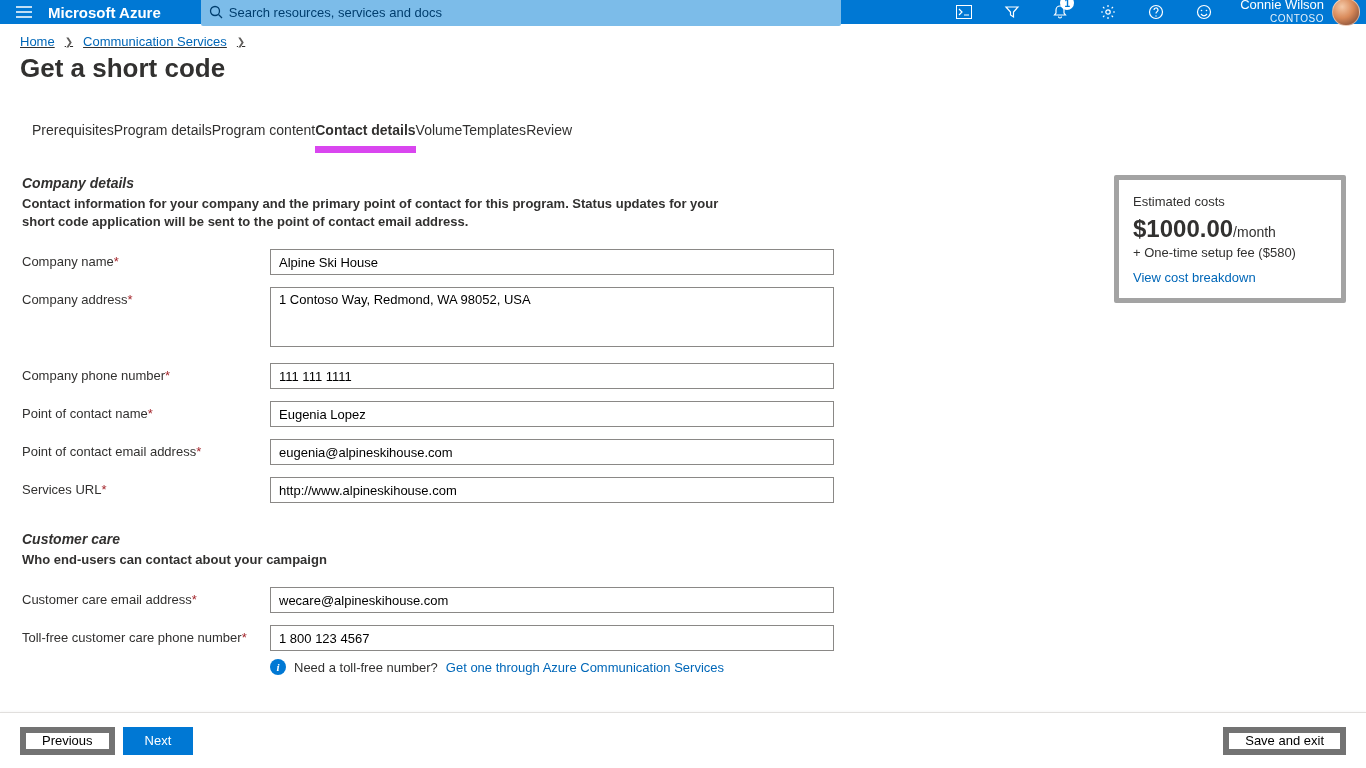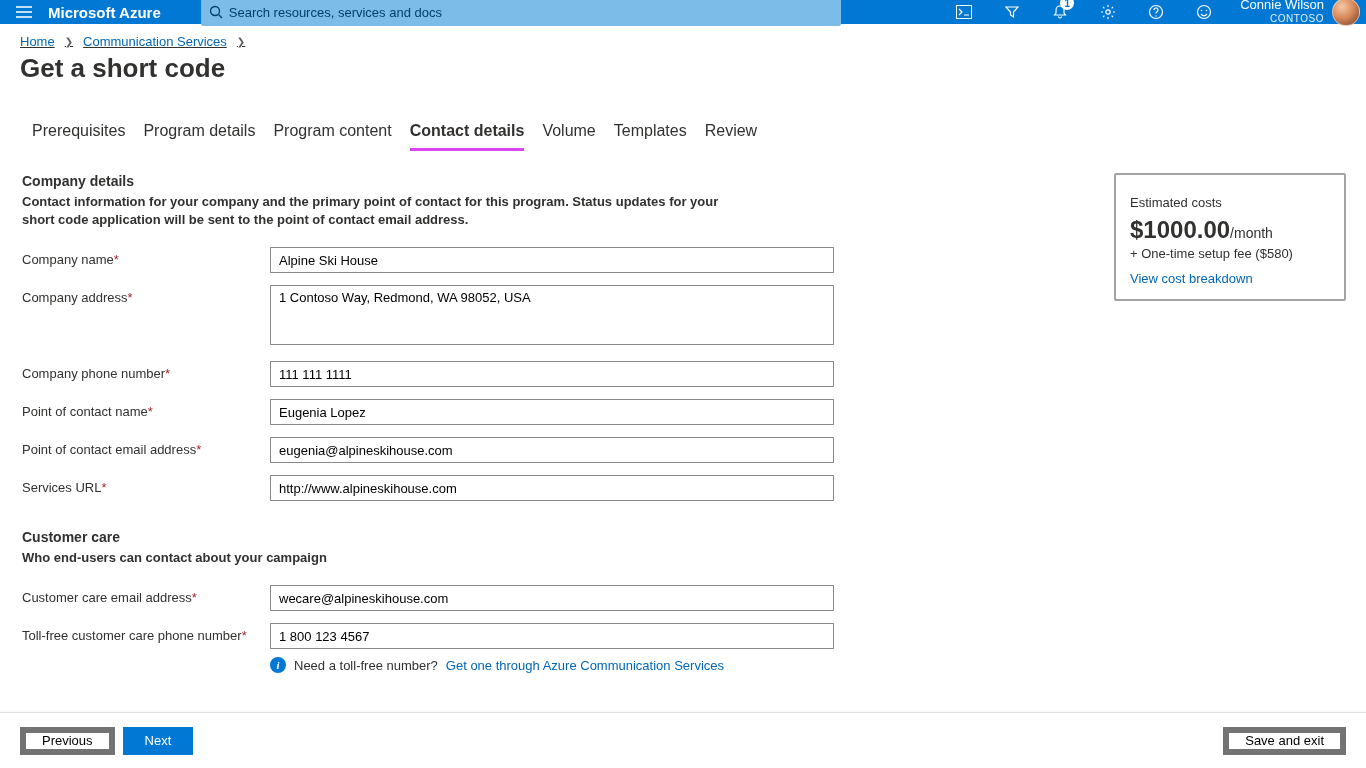--- a/index.html
+++ b/index.html
@@ -24,45 +24,45 @@
   .avatar { width:28px; height:28px; border-radius:50%; background: radial-gradient(circle at 35% 30%, #f4c9a8 0%, #d98a5a 45%, #6a3a2a 100%); border:1px solid rgba(255,255,255,.5); }
 
   
   .crumbs { padding: 10px 20px 0 20px; display:flex; align-items:center; gap:10px; font-size:13px;text-decoration:underline; }
   .crumbs a { color:#0067b8; text-decoration:none; }
   .crumbs .sep { color:#605e5c; font-size:10px; }
 
   h1.page-title { font-size:26px; font-weight:600; padding:4px 20px 0 20px; color:#323130; }
 
   
-  .tabs { display:flex; gap:18px; padding: 34px 20px 0 32px; border-bottom: none; font-size:16px; }
+  .tabs { display:flex; padding: 34px 20px 0 32px; border-bottom: none; font-size:14px; }
   .tab { padding:4px 0 8px 0; color:#323130; cursor:pointer; }
-  .tab.active { font-weight:600; border-bottom:3px solid #d946ef; }
+  .tab.active { font-weight:600; border-bottom:7px solid #d946ef; }
 
   
   .body { display:flex; padding: 22px 20px 0 20px; gap: 20px; height: calc(768px - 40px - 80px); }
   .main { flex:1; overflow:auto; padding-bottom:40px; padding-left:2px;}
   .side { width:232px; }
 
-  .section-h { font-weight:600; font-size:14px; margin-bottom:4px; }
+  .section-h { font-weight:600; font-size:14px; margin-bottom:4px;font-style:italic; }
   .section-d { font-size:13px; color:#323130; max-width:720px; line-height:18px; margin-bottom:18px;font-weight:bold; }
 
   .form-row { display:flex; align-items:flex-start; margin-bottom:12px; }
   .form-row .lbl { width:248px; font-size:13px; padding-top:5px; }
   .form-row .req { color:#a4262c; }
   .form-row .fld { width:564px; }
   .form-row input[type=text] { width:100%; height:26px; border:1px solid #8a8886; padding:0 8px; font-size:13px; }
   .form-row textarea { width:100%; height:60px; border:1px solid #8a8886; padding:4px 8px; font-size:13px; resize:none; font-family:inherit; }
 
   .info-line { display:flex; align-items:center; gap:8px; margin-left:248px; font-size:13px; margin-top:-4px; }
   .info-line .i { width:16px; height:16px; border-radius:50%; background:#0078d4; color:#fff; font-size:11px; font-weight:700; display:flex; align-items:center; justify-content:center; font-style:italic; font-family:Georgia,serif;}
   .info-line a { color:#0067b8; text-decoration:none; }
 
   
-  .card { border:2px solid #a3a3a3; padding:20px 14px 12px 14px; border-radius:2px; }
+  .card { border:5px solid #a3a3a3; padding:14px 14px 12px 14px; border-radius:2px; }
   .card .t { font-size:13px; color:#323130; }
   .card .amt { font-size:24px; font-weight:600; margin-top:6px; }
   .card .amt .per { font-size:14px; font-weight:400; }
   .card .fee { font-size:13px; margin-top:2px; }
   .card .link { color:#0067b8; font-size:13px; margin-top:10px; display:inline-block; text-decoration:none; }
 
   
   .footer { position:fixed; left:0; bottom:0; width:1366px; height:56px; background:#fff; border-top:1px solid #e1dfdd; display:flex; align-items:center; padding:0 20px; box-shadow: 0 -1px 2px rgba(0,0,0,0.03); }
   .btn { height:28px; padding:0 16px; font-size:13px; border:6px solid #737373; background:#fff; cursor:pointer; }
   .btn.primary { background:#0078d4; color:#fff; border-color:#0078d4; }

